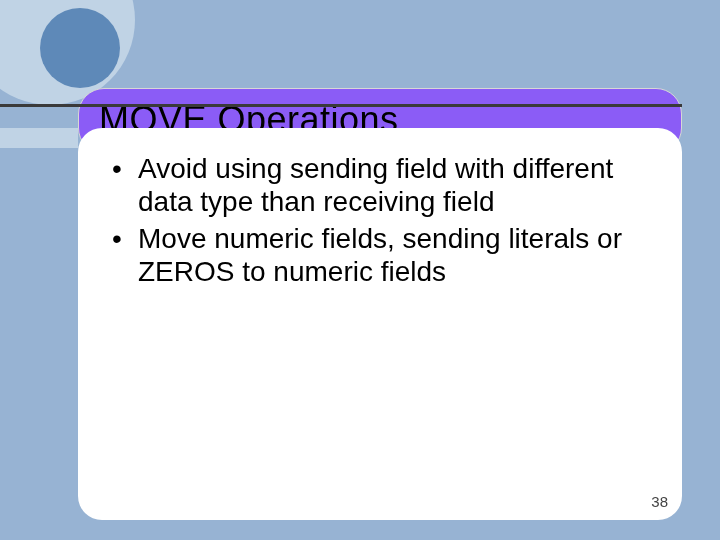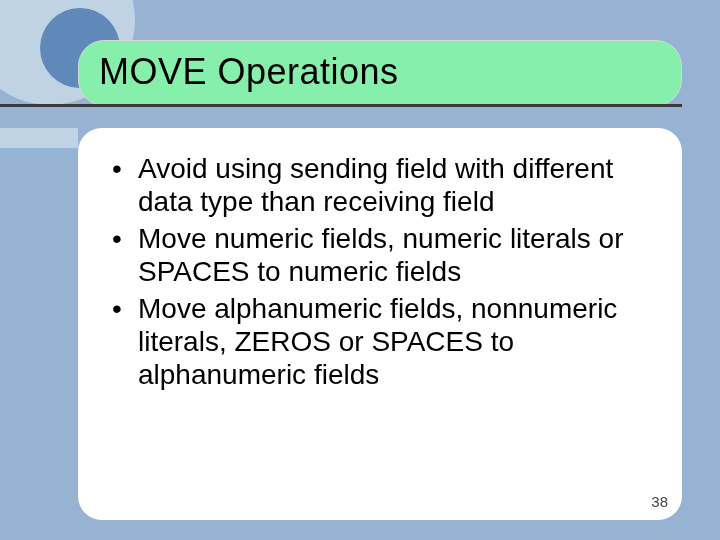--- a/index.html
+++ b/index.html
@@ -41,25 +41,26 @@
     right: 0;
     display: flex;
     align-items: center;
   }
   .title-spacer {
     width: 78px;
     flex: none;
   }
   .title-pill {
     flex: 1;
-    background: #86efac;
+    background: #8b5cf6;
     border-radius: 26px;
     padding: 10px 20px 12px 20px;
     border: 1px solid #d7d7d7;
     margin-right: 38px;
+    margin-top: 48px;
   }
   .title-text {
     font-size: 36px;
     color: #000;
     font-weight: 400;
     letter-spacing: 0.5px;
   }
   .title-underline {
     position: absolute;
     left: 0;
@@ -127,18 +128,17 @@
     <div class="title-pill">
       <div class="title-text">MOVE Operations</div>
     </div>
   </div>
   <div class="title-underline"></div>
   <div class="indent-block"></div>
 
   <div class="content-card">
     <ul class="bullets">
       <li>Avoid using sending field with different data type than receiving field</li>
-      <li>Move numeric fields, numeric literals or SPACES to numeric fields</li>
-      <li>Move alphanumeric fields, nonnumeric literals, ZEROS or SPACES to alphanumeric fields</li>
+      <li>Move numeric fields, sending literals or ZEROS to numeric fields</li>
     </ul>
     <div class="page-number">38</div>
   </div>
 </div>
 
 </body></html>

